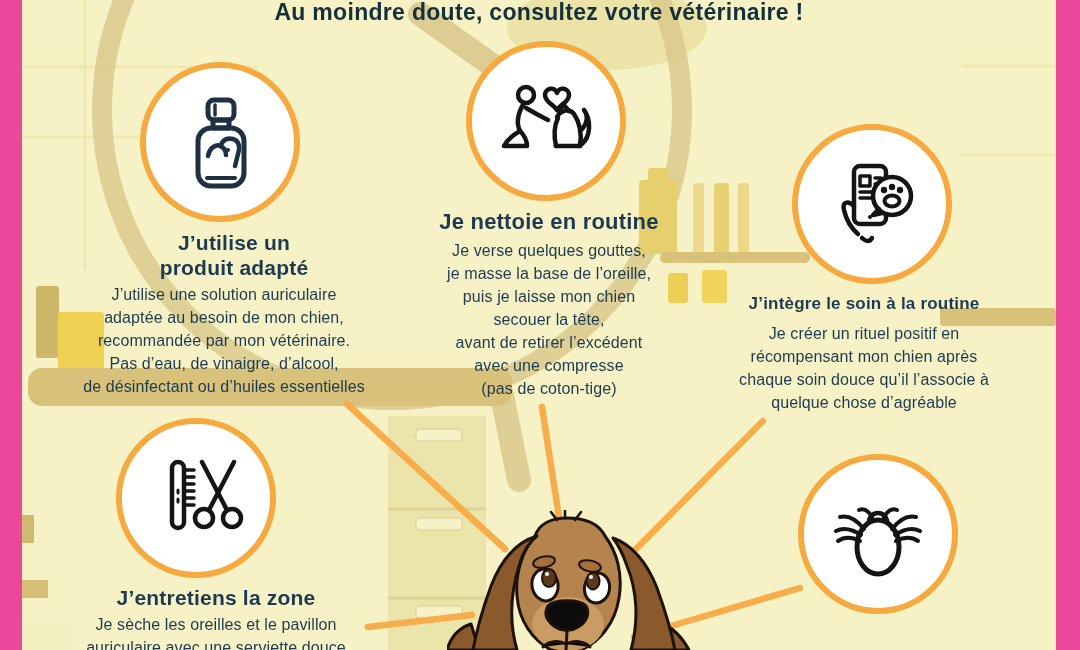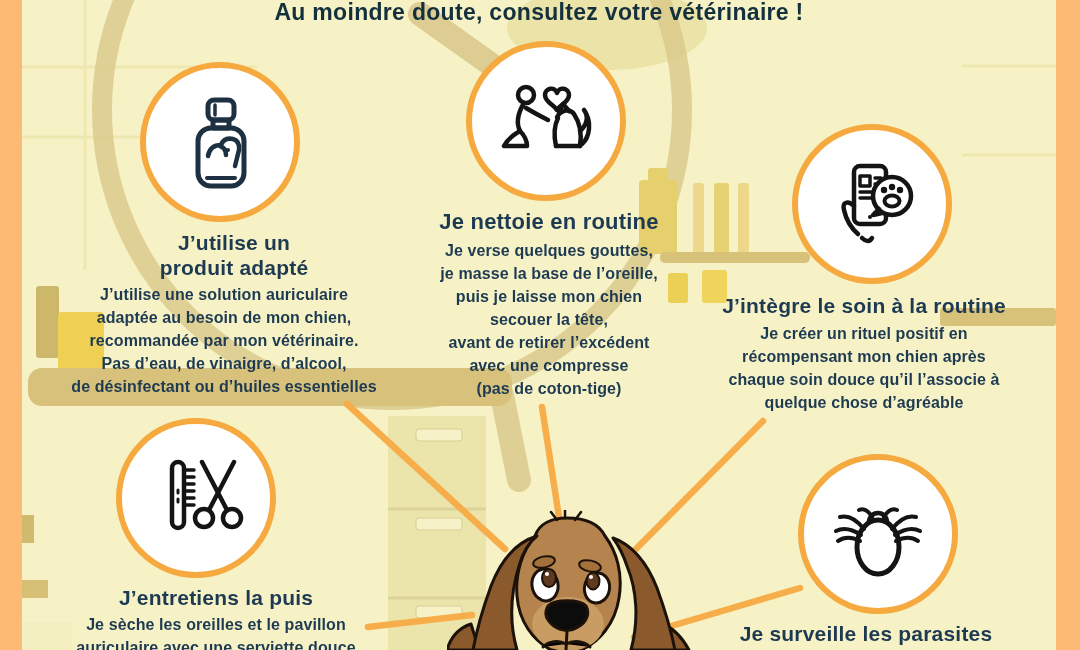--- a/index.html
+++ b/index.html
@@ -1,34 +1,34 @@
 <!DOCTYPE html>
 <html><head>
 <meta charset="utf-8">
 <style>
   html,body{margin:0;padding:0;background:#fff;}
-  .canvas{position:relative;width:1080px;height:650px;background:#fdba74;overflow:hidden;
+  .canvas{position:relative;width:1080px;height:650px;background:#ec4899;overflow:hidden;
           font-family:"Liberation Sans", sans-serif;}
   .art{position:absolute;left:22px;top:0;width:1034px;height:650px;background:#f6f2c5;overflow:hidden;}
   .bg-svg{position:absolute;left:0;top:0;}
   .icon-circle{position:absolute;width:160px;height:160px;box-sizing:border-box;background:#ffffff;
                border:6px solid #f5a93e;border-radius:50%;display:flex;align-items:center;justify-content:center;}
   .hdr{position:absolute;left:0;top:-1px;width:1034px;text-align:center;font-weight:bold;
        font-size:23px;letter-spacing:.3px;color:#13303c;}
   .sec-title{position:absolute;font-weight:bold;color:#1d3a52;text-align:center;white-space:pre-line;
              letter-spacing:.2px;}
-  .sec-body{position:absolute;font-weight:bold;color:#1d3a52;text-align:center;white-space:pre-line;
+  .sec-body{position:absolute;font-weight:normal;color:#1d3a52;text-align:center;white-space:pre-line;
             font-size:16px;line-height:23px;letter-spacing:.1px;}
   #c1{left:118px;top:62px;}  #c2{left:444px;top:41px;}  #c3{left:770px;top:124px;}
   #c4{left:94px;top:418px;}  #c5{left:776px;top:454px;}
   #s1-title{left:32px;top:230px;width:360px;font-size:21px;line-height:25px;}
   #s1-body{left:7px;top:283px;width:390px;}
   #s2-title{left:357px;top:209px;width:340px;font-size:22px;}
   #s2-body{left:377px;top:239px;width:300px;}
-  #s3-title{left:662px;top:294px;width:360px;font-size:21px;}
+  #s3-title{left:662px;top:294px;width:360px;font-size:17px;}
   #s3-body{left:682px;top:322px;width:320px;}
   #s4-title{left:44px;top:586px;width:300px;font-size:21px;}
   #s4-body{left:24px;top:613px;width:340px;}
   #s5-title{left:664px;top:622px;width:360px;font-size:21px;}
   .dog{position:absolute;left:425px;top:510px;}
 </style>
 </head>
 <body>
 
 <div class="canvas">
@@ -180,25 +180,24 @@
 avant de retirer l’excédent
 avec une compresse
 (pas de coton-tige)</div>
 
     <div class="sec-title" id="s3-title">J’intègre le soin à la routine</div>
     <div class="sec-body" id="s3-body">Je créer un rituel positif en
 récompensant mon chien après
 chaque soin douce qu’il l’associe à
 quelque chose d’agréable</div>
 
-    <div class="sec-title" id="s4-title">J’entretiens la puis</div>
+    <div class="sec-title" id="s4-title">J’entretiens la zone</div>
     <div class="sec-body" id="s4-body">Je sèche les oreilles et le pavillon
 auriculaire avec une serviette douce</div>
 
-    <div class="sec-title" id="s5-title">Je surveille les parasites</div>
 
     <svg class="dog" width="250" height="140" viewBox="0 0 250 140">
       <g stroke="#1c120a" stroke-width="3" stroke-linejoin="round" stroke-linecap="round">
         <path d="M0,140 C4,126 12,118 24,114 L32,140 Z" fill="#8a5a2c"></path>
         <path d="M216,114 C228,119 236,129 242,140 L210,140 Z" fill="#8a5a2c"></path>
         <path d="M88,26 C92,14 104,8 120,8 C138,8 152,14 158,26 C170,42 176,64 172,88 C168,114 152,132 134,140 L104,140 C86,130 72,112 70,86 C68,62 76,40 88,26 Z" fill="#b5834e"></path>
         <ellipse cx="121" cy="114" rx="36" ry="27" fill="#c99c64" stroke="none"></ellipse>
         <path d="M90,26 C70,32 54,50 44,76 C36,98 30,118 26,140 L70,140 C62,112 64,82 72,56 C76,42 82,32 90,26 Z" fill="#8a5a2c"></path>
         <path d="M166,28 C184,34 200,52 210,78 C218,100 224,120 228,140 L184,140 C192,110 190,80 180,56 C176,44 172,36 166,28 Z" fill="#8a5a2c"></path>
         <path d="M110,10 L104,2 M118,8 L118,0 M128,10 L134,2" stroke-width="2.5"></path>

